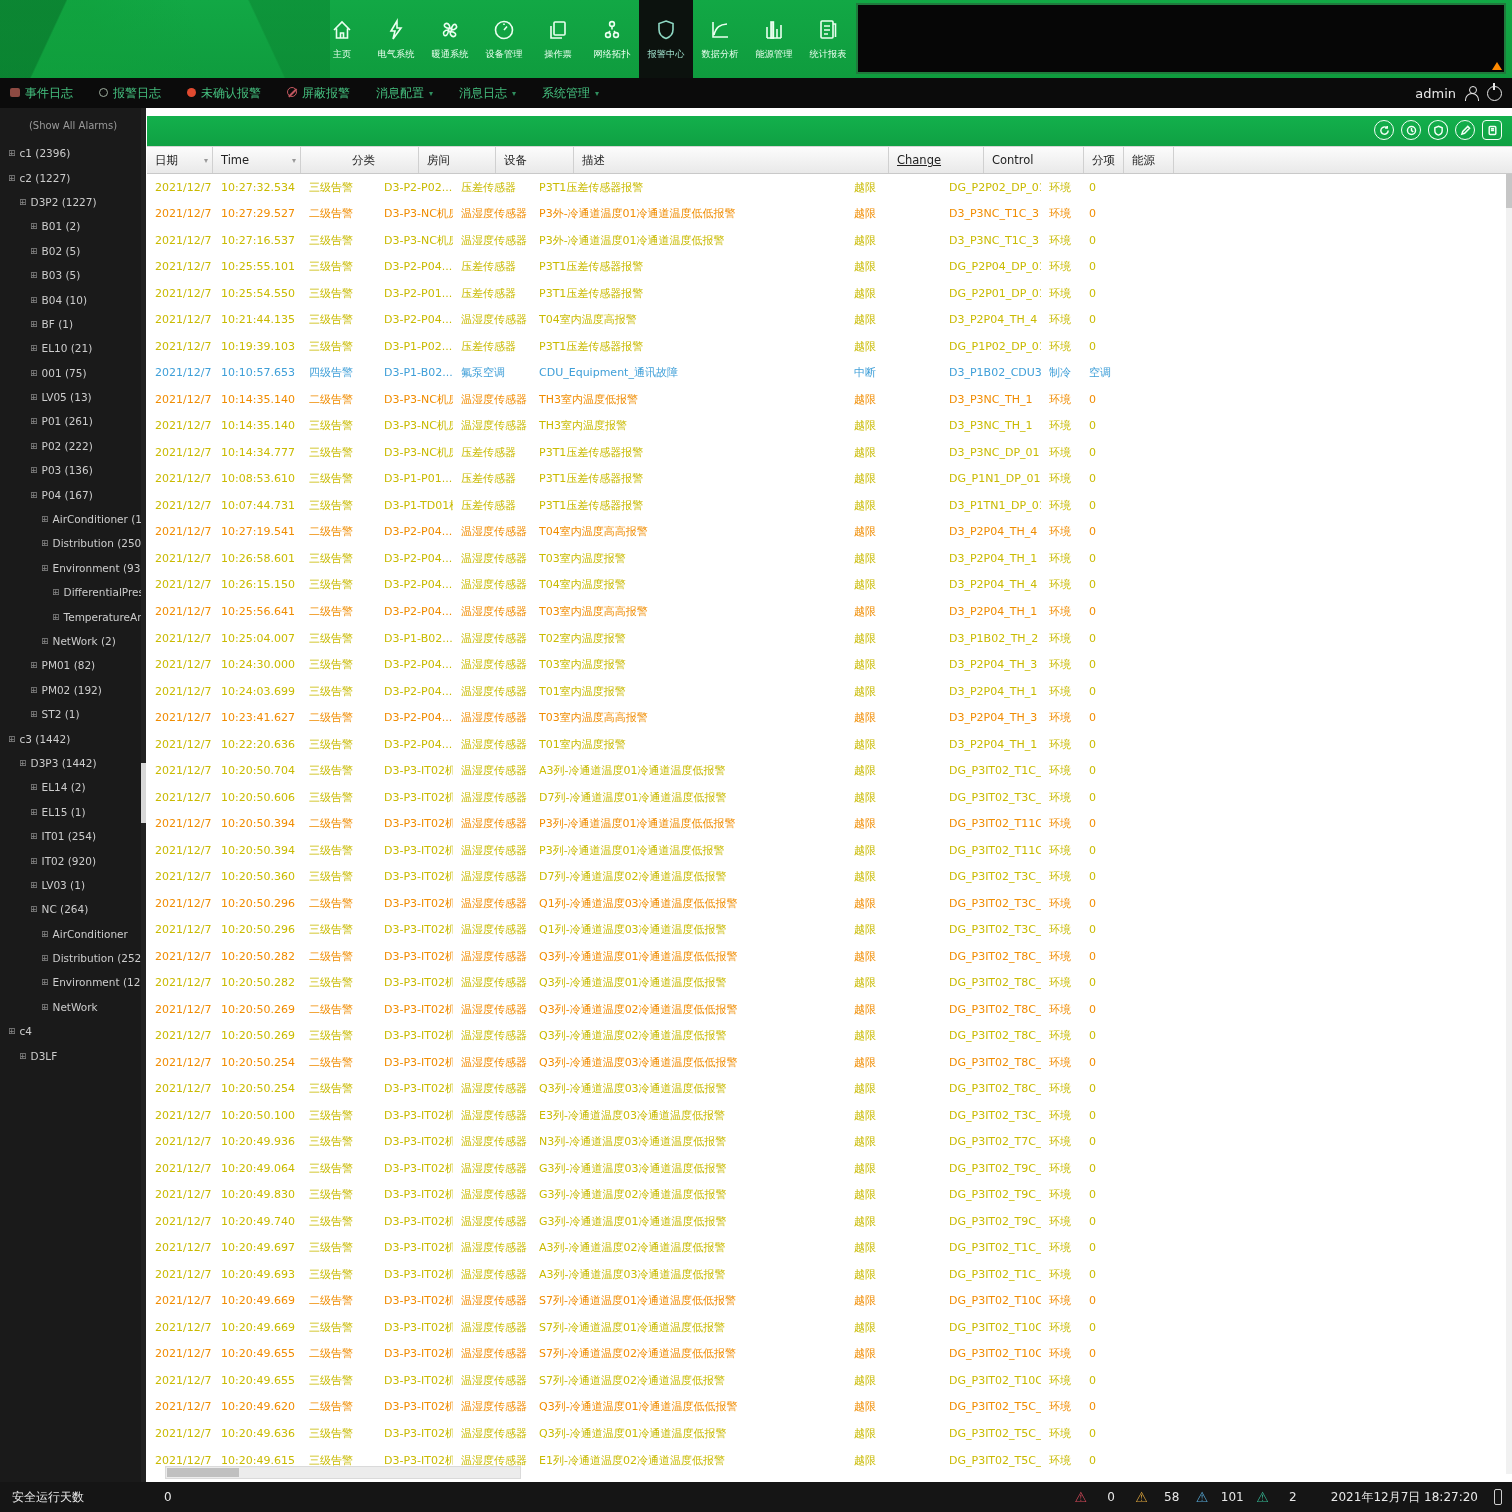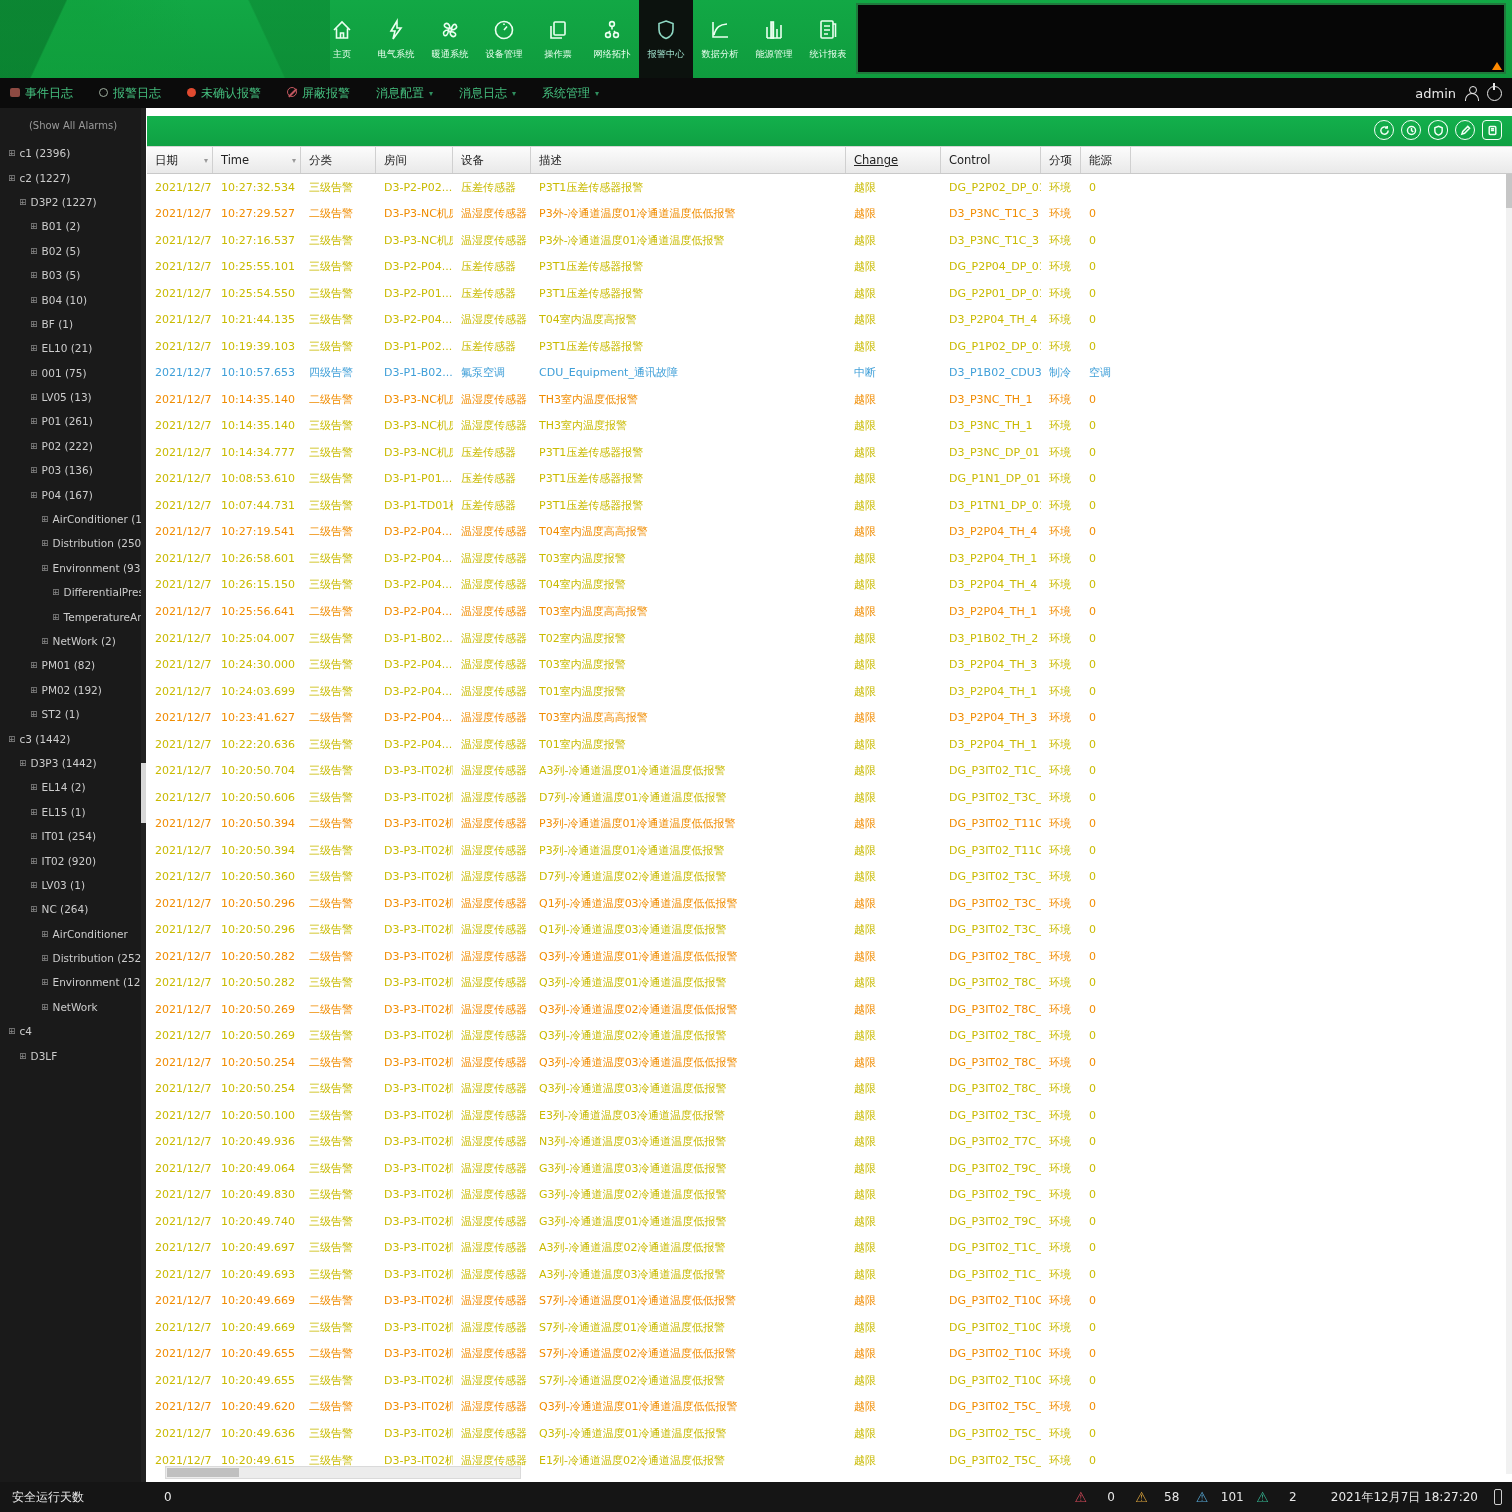--- a/index.html
+++ b/index.html
@@ -410,21 +410,21 @@
         <svg viewBox="0 0 12 12">
             <rect x="2.4" y="1.6" width="7.2" height="8.8" rx="1"></rect>
             <path d="M4.2 4h3.6M4.2 6h3.6"></path>
           </svg>
         </span>
     </div>
   </div>
   <div class="thead" id="thead">
       <div class="th" style="width: 66px;"><span>日期</span><span class="sort">▾</span></div>
       <div class="th" style="width: 88px;"><span>Time</span><span class="sort">▾</span></div>
-      <div class="th" style="width: 75px;"><span>分类</span></div>
+      <div class="th" style="width: 75px; margin-left: 43px;"><span>分类</span></div>
       <div class="th" style="width: 77px;"><span>房间</span></div>
       <div class="th" style="width: 78px;"><span>设备</span></div>
       <div class="th" style="width: 315px;"><span>描述</span></div>
       <div class="th" style="width: 95px; text-decoration: underline;"><span>Change</span></div>
       <div class="th" style="width: 100px;"><span>Control</span></div>
       <div class="th" style="width: 40px;"><span>分项</span></div>
       <div class="th" style="width: 50px;"><span>能源</span></div>
       <div class="th last"></div>
     </div>
   <div class="tbody" id="tbody">

